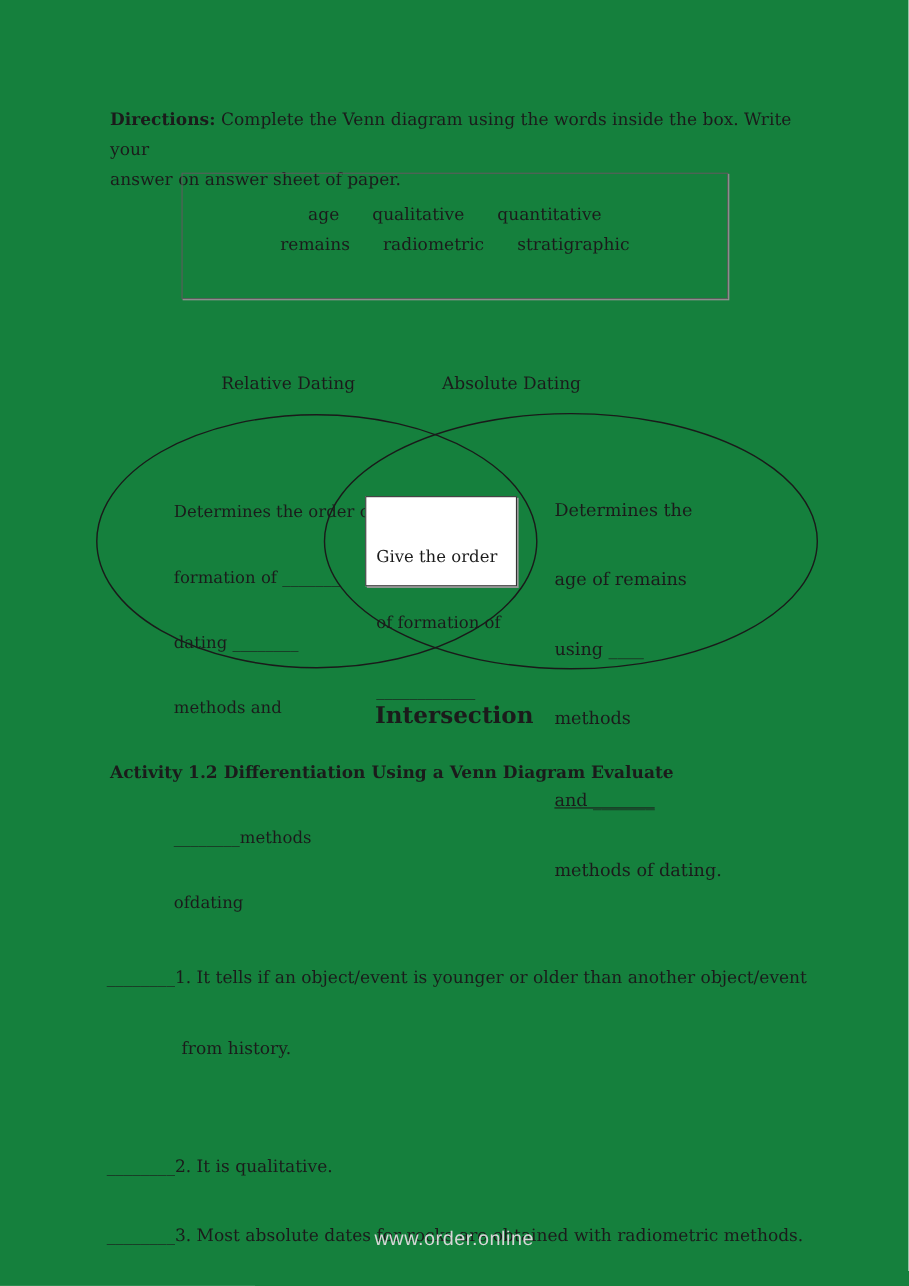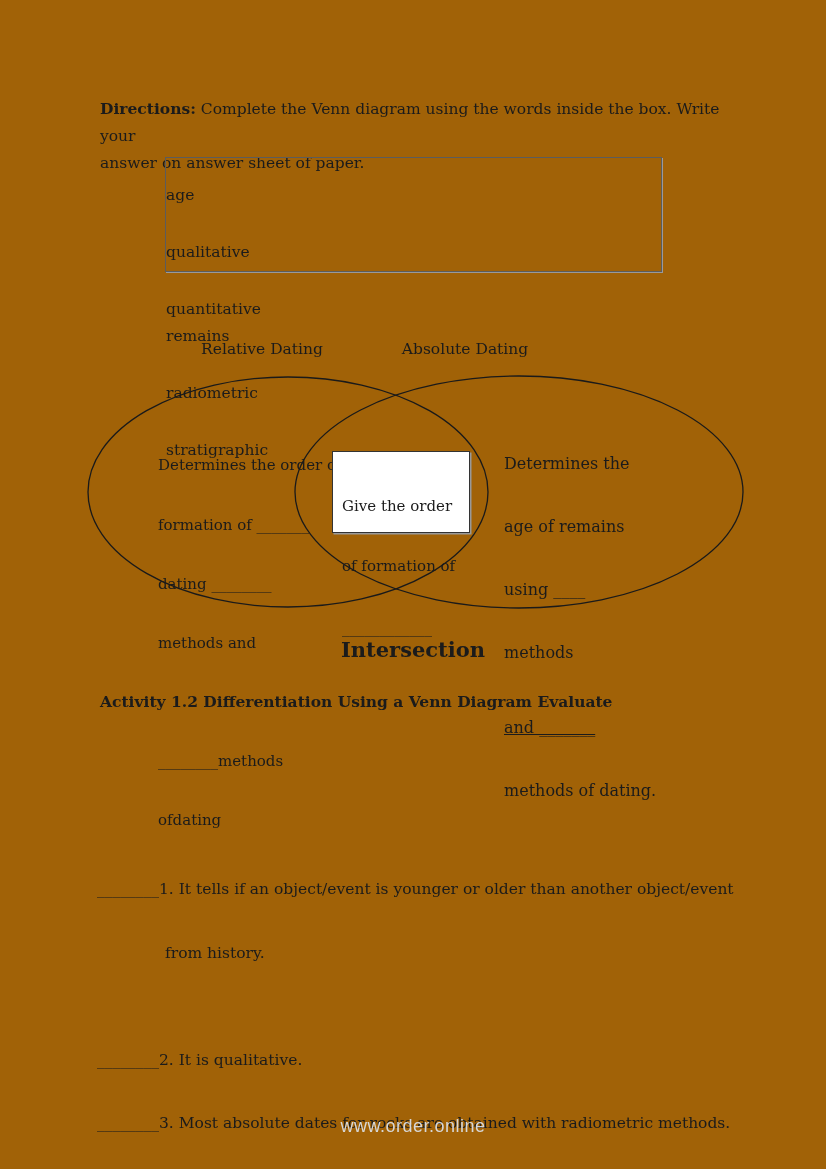--- a/index.html
+++ b/index.html
@@ -1,20 +1,20 @@
 <!DOCTYPE html>
 <html><head>
 <meta charset="utf-8">
 <style>
   html, body { margin: 0; padding: 0; background: #ffffff; }
   .page {
     position: relative;
     width: 826px;
     height: 1169px;
-    background: #a16207;
+    background: #15803d;
     font-family: "DejaVu Serif", serif;
     color: #1b1b1b;
     overflow: hidden;
   }
   .abs { position: absolute; }
 
   
   .top-directions {
     left: 100px; top: 95px; width: 645px;
     font-size: 15.5px; line-height: 27px;
@@ -24,21 +24,21 @@
   
   .word-box {
     left: 165px; top: 157px; width: 497px; height: 115px;
     box-sizing: border-box;
     border: 1.5px solid #5c5c5c;
     box-shadow: 1px 1px 0 #9a9a9a;
     padding-top: 24px;
     font-size: 15.5px; line-height: 27px;
   }
   .word-row {
-    display: flex; gap: 30px; flex-direction: column;
+    display: flex; justify-content: center; gap: 30px;
   }
 
   
   .venn-svg { left: 0; top: 0; pointer-events: none; }
   .vtitle {
     top: 340px; transform: translateX(-50%);
     font-weight: normal; font-size: 15.5px; white-space: nowrap;
   }
   .vtitle.left  { left: 262px; }
   .vtitle.right { left: 465px; }

